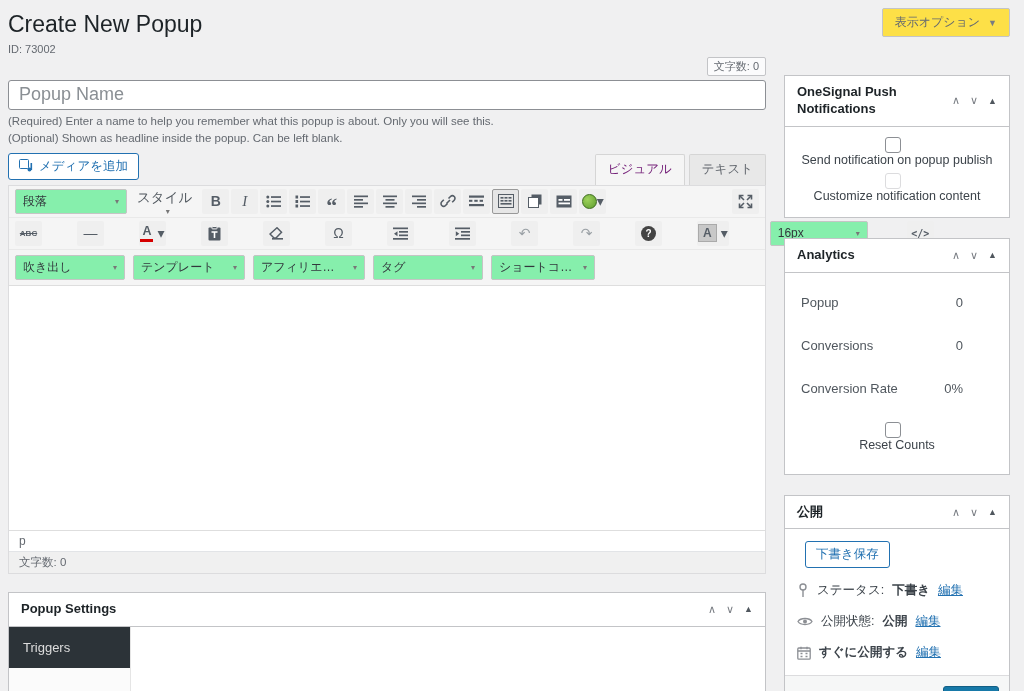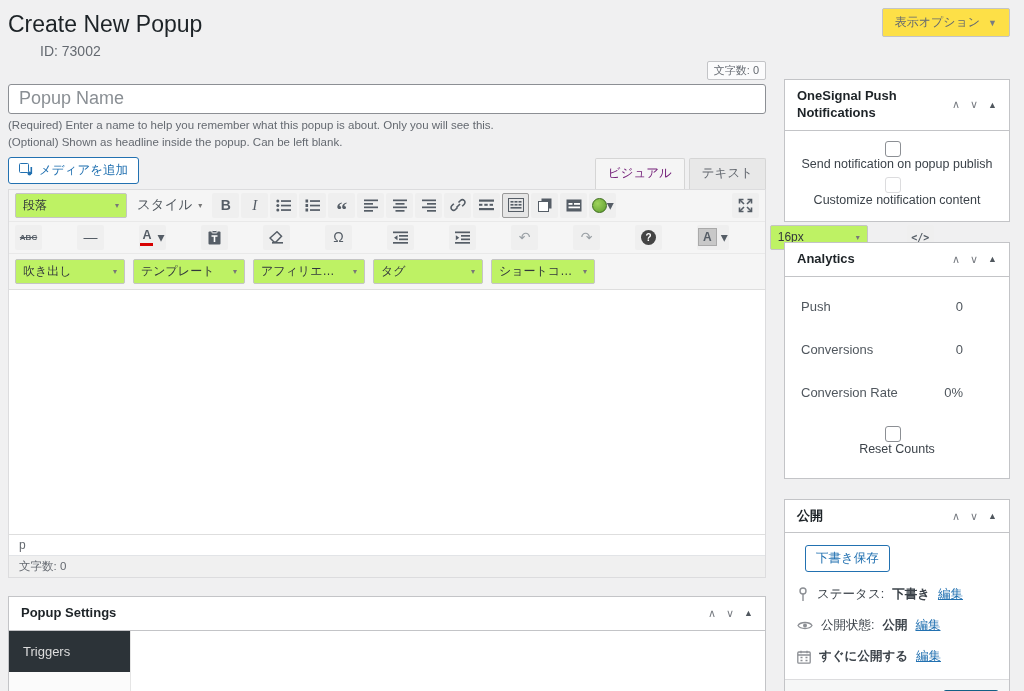--- a/index.html
+++ b/index.html
@@ -5,21 +5,21 @@
   * { box-sizing: border-box; margin: 0; padding: 0; }
   html,body { width:1024px; height:691px; }
   body {
     font-family: "Liberation Sans", "DejaVu Sans", sans-serif;
     background:#f0f0f1; color:#3c434a; font-size:13px; overflow:hidden; position:relative;
   }
   .page { width:1024px; height:691px; overflow:hidden; position:relative; padding:10px 14px 0 8px; }
 
   
   .page-title { font-size:23px; font-weight:400; color:#1d2327; line-height:1.3; }
-  .post-id { font-size:14px; color:#646970; margin-top:3px;margin-left:32px; }
+  .post-id { font-size:11px; color:#646970; margin-top:3px; }
   .screen-options {
     position:absolute; top:8px; right:14px; background:#fde047; border:1px solid #c3c4c7;
     border-radius:2px; color:#646970; font-size:12px; padding:5px 12px; cursor:pointer;
     display:flex; align-items:center; gap:8px;
   }
   .screen-options .caret { font-size:9px; color:#787c82; }
 
   
   .columns { display:flex; gap:18px; align-items:flex-start; margin-top:2px; }
   .main-col { flex:1; min-width:0; }
@@ -49,26 +49,26 @@
   .editor-tabs { display:flex; gap:4px; }
   .ed-tab { font-size:12.5px; color:#646970; padding:6px 12px 7px; border:1px solid #d5d5d5;
     border-bottom:none; background:#e8e8e8; cursor:pointer; border-radius:2px 2px 0 0; }
   .ed-tab.active { background:#f5f5f5; color:#701a75; }
 
   .editor-wrap { border:1px solid #dcdcde; background:#fff; }
   .mce-toolbars { background:#f5f5f5; border-bottom:1px solid #dedede; padding:0; }
   .tb-row { display:flex; align-items:center; gap:2px; padding:3px 6px; flex-wrap:nowrap; }
   .tb-row + .tb-row { border-top:1px solid #e9e9e9;gap:35px; }
   .tb-select {
-    background:#bef264; border:1px solid #c5c5c5; border-radius:2px; height:25px; font-size:12px;
+    background:#86efac; border:1px solid #c5c5c5; border-radius:2px; height:25px; font-size:12px;
     color:#32373c; display:inline-flex; align-items:center; justify-content:space-between;
     padding:0 7px; cursor:pointer; flex:none;
   }
   .tb-select .caret, .tb-flat .caret { font-size:8px; color:#777; margin-left:6px; }
-  .tb-flat { display:inline-flex; align-items:center; font-size:13.5px; color:#50575e; padding:0 8px; height:25px; cursor:pointer; }
+  .tb-flat { display:inline-flex; align-items:center; font-size:13.5px; color:#50575e; padding:0 8px; height:25px; cursor:pointer;flex-direction:column; }
   .tb-btn {
     min-width:27px; height:25px; display:inline-flex; align-items:center; justify-content:center;
     color:#555d66; font-size:14px; cursor:pointer; border:1px solid transparent; border-radius:2px; flex:none;
   }
   .tb-btn.pressed { background:#e6e6e6; border-color:#999; }
   .tb-btn svg { display:block; }
   .glyph-b { font-weight:bold; font-size:14px; }
   .glyph-i { font-style:italic; font-family:"Liberation Serif", serif; font-size:15px; }
   .glyph-quote { font-family:"Liberation Serif", serif; font-size:22px; line-height:0.4; padding-top:10px; font-weight:bold; }
   .glyph-strike { font-size:8px; text-decoration:line-through; letter-spacing:0; font-weight:bold; }
@@ -422,21 +422,21 @@
         <div class="postbox-header">
           <span class="postbox-title">Analytics</span>
           <span class="handle-actions">
             <span class="ord">∧</span>
             <span class="ord">∨</span>
             <span class="tgl">▲</span>
           </span>
         </div>
         <div class="analytics-body">
           <div class="an-row">
-            <span>Push</span>
+            <span>Popup</span>
             <span class="an-val">0</span>
           </div>
           <div class="an-row">
             <span>Conversions</span>
             <span class="an-val">0</span>
           </div>
           <div class="an-row">
             <span>Conversion Rate</span>
             <span class="an-val">0%</span>
           </div>

